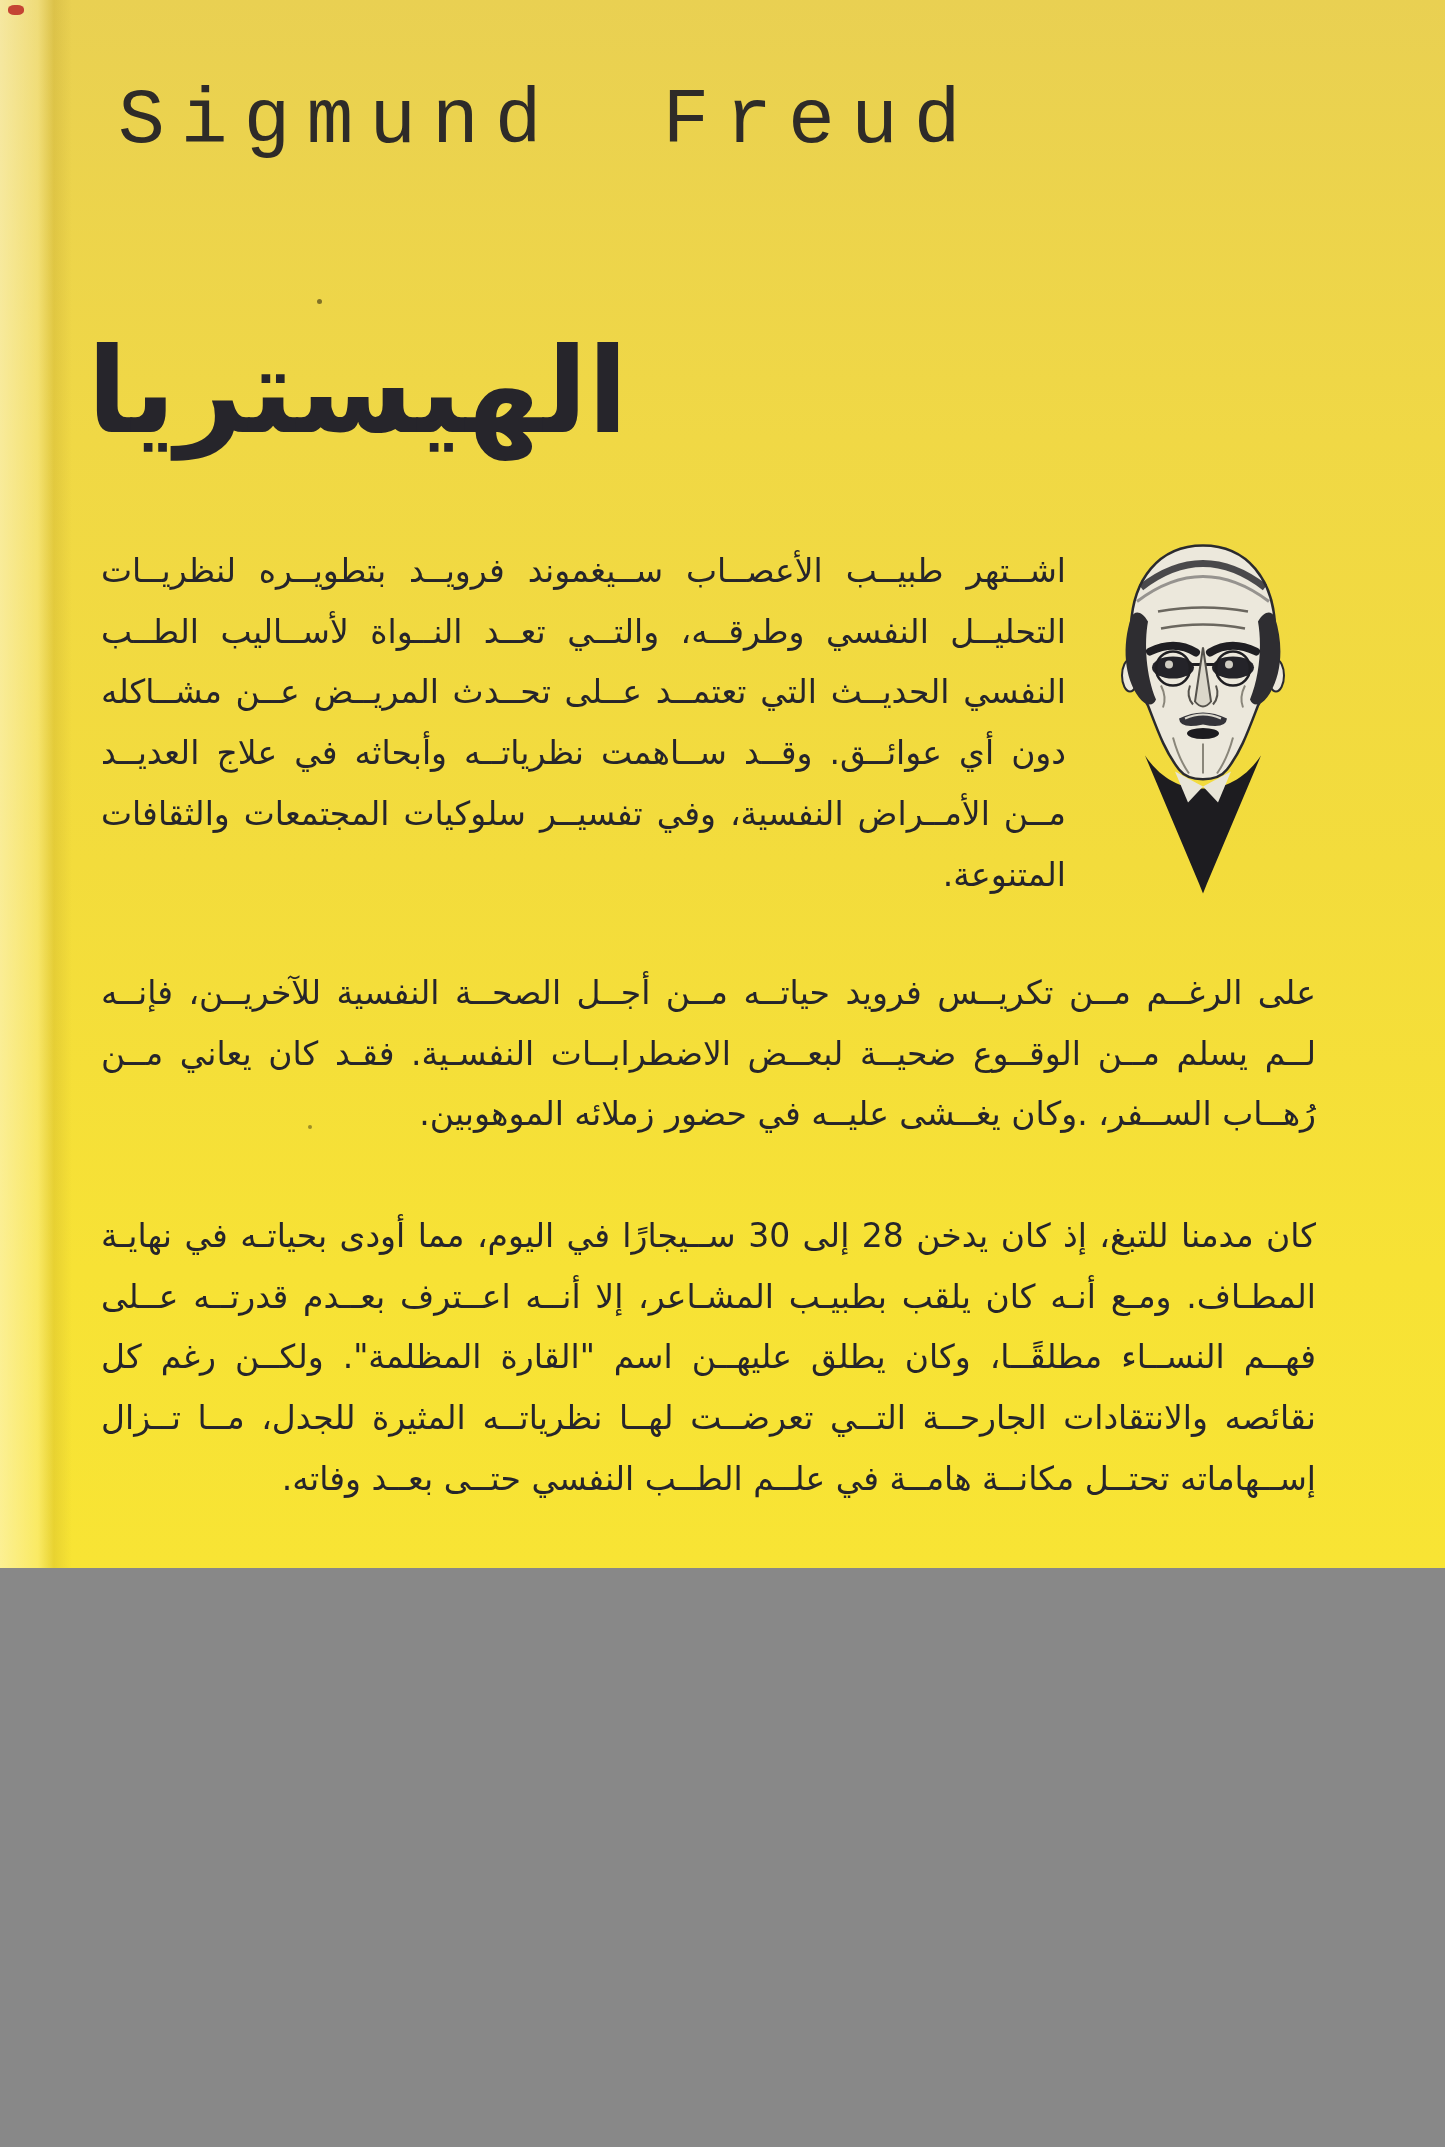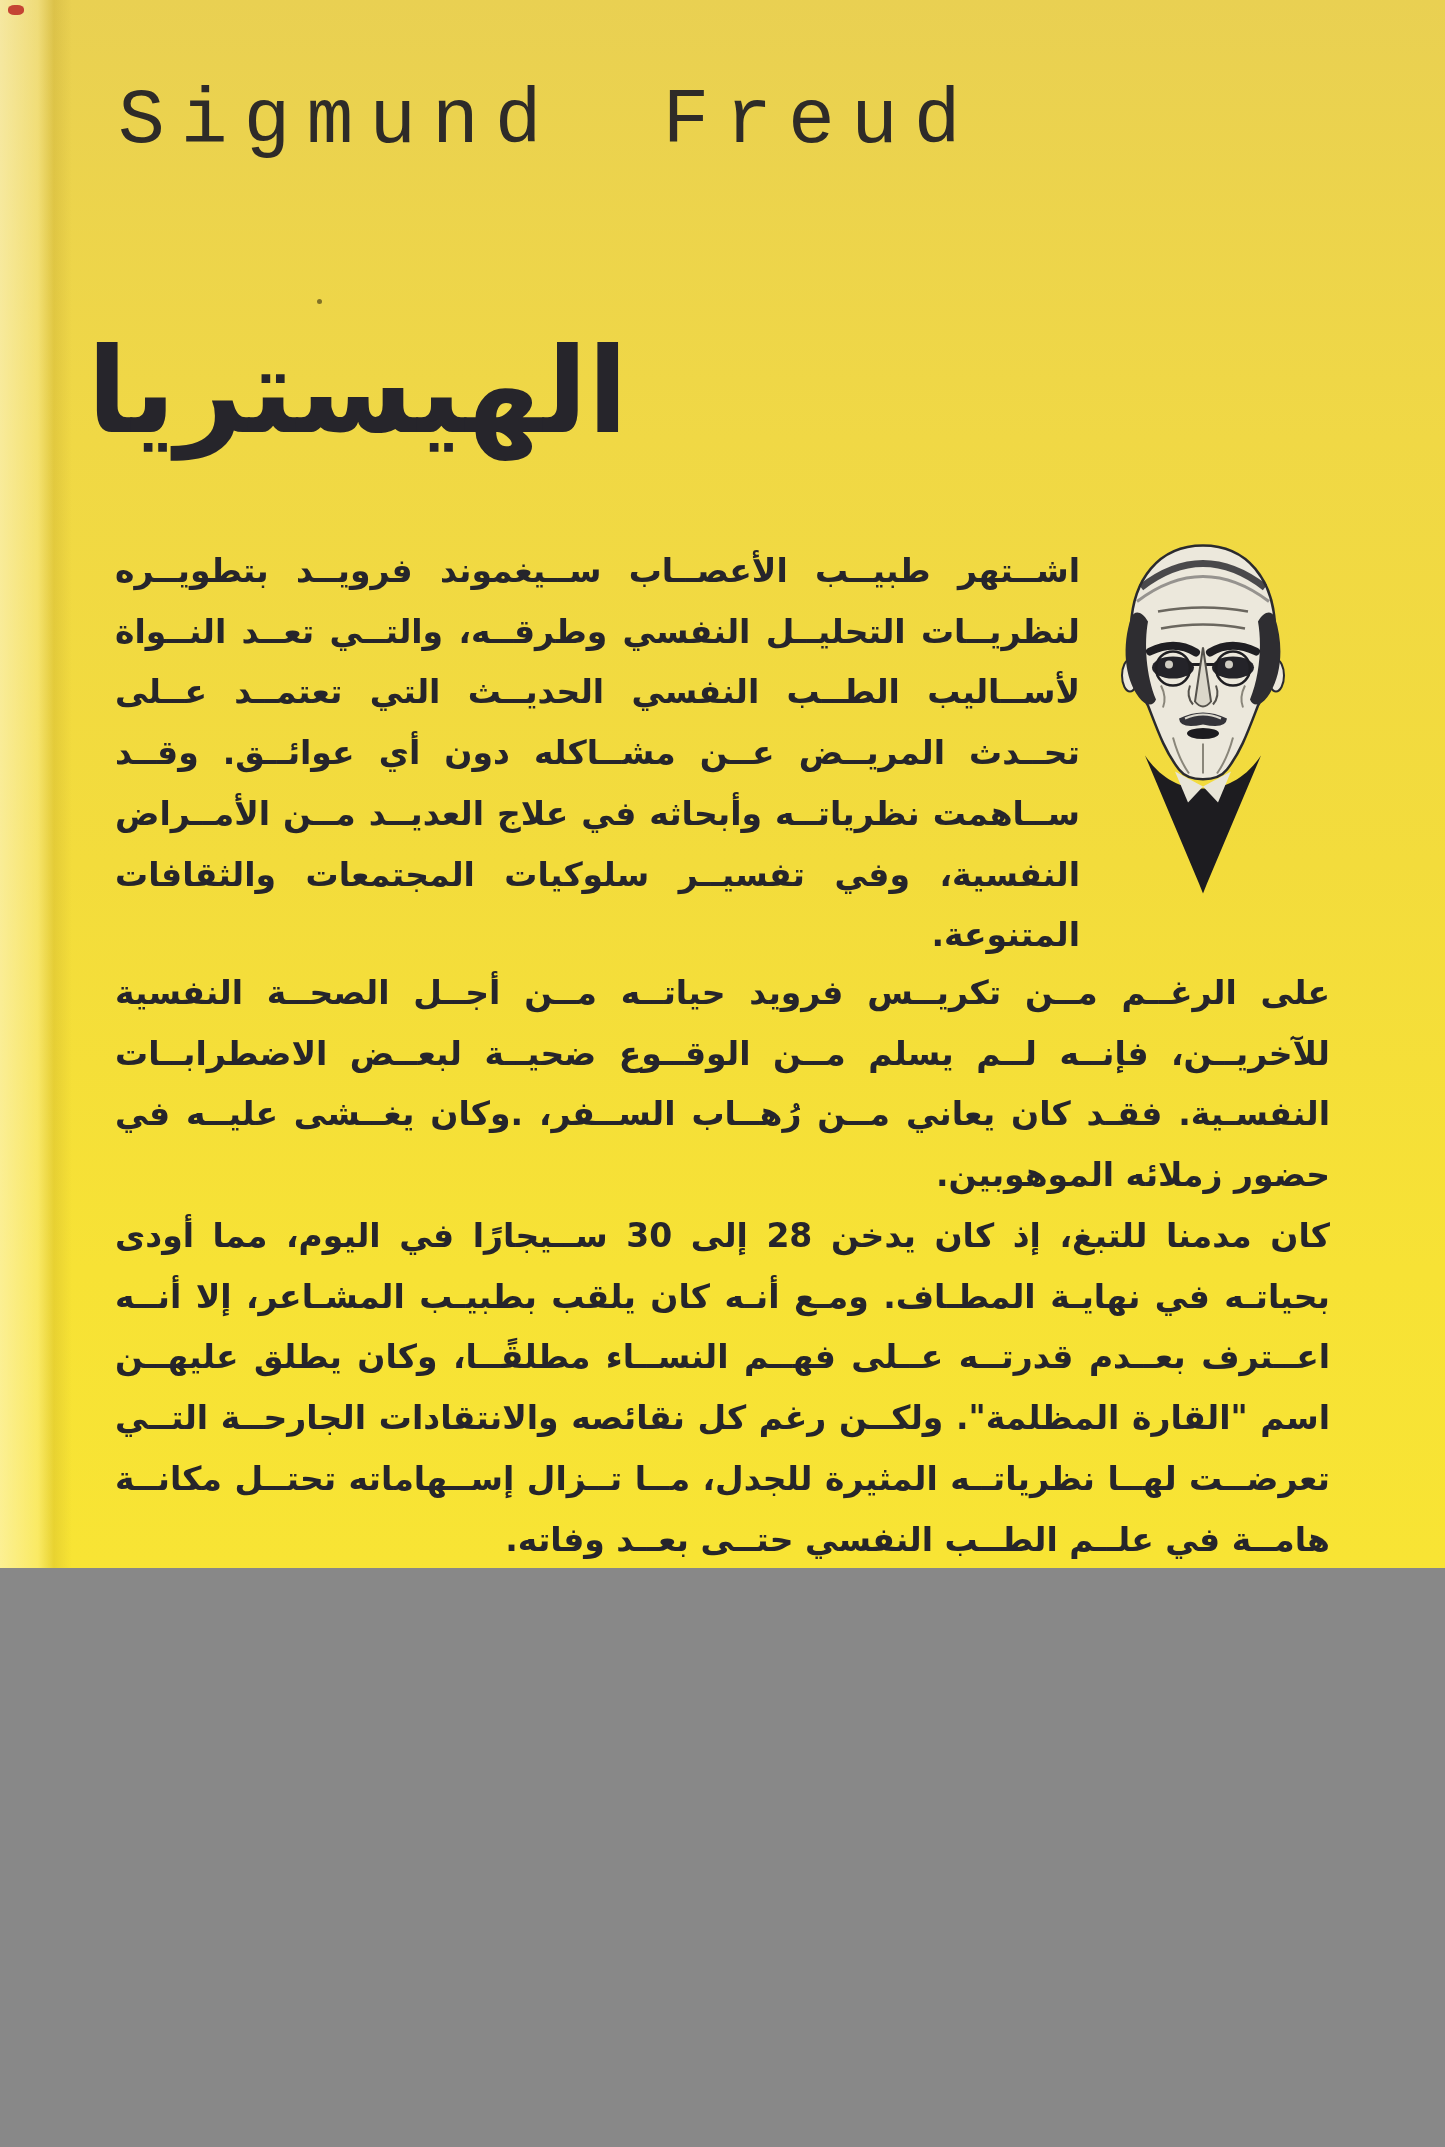--- a/index.html
+++ b/index.html
@@ -25,22 +25,22 @@
     font-size:78px;line-height:1;color:#2e2b28;
     letter-spacing:16px;word-spacing:42px;white-space:nowrap;
   }
   .arabic{direction:rtl;font-family:"DejaVu Sans",sans-serif;color:#26252b;}
   .main-title{
     position:absolute;left:108px;top:318px;width:520px;
     font-size:118px;font-weight:bold;line-height:1.25;
     text-align:center;letter-spacing:-2px;
   }
   .body-par{
-    position:absolute;left:115px;
-    font-size:33px;font-weight:bold;line-height:1.84;
+    position:absolute;left:101px;
+    font-size:33px;font-weight:normal;line-height:1.84;
     text-align:justify;
   }
   .par1{top:541px;width:965px;}
   .par2{top:963px;width:1215px;}
   .par3{top:1206px;width:1215px;}
   .portrait{position:absolute;left:1103px;top:533px;width:200px;height:365px;}
   .contact-box{
     position:absolute;left:312px;top:1782px;width:590px;height:206px;
     border:3px solid #45403a;border-radius:46px;box-sizing:border-box;
   }

